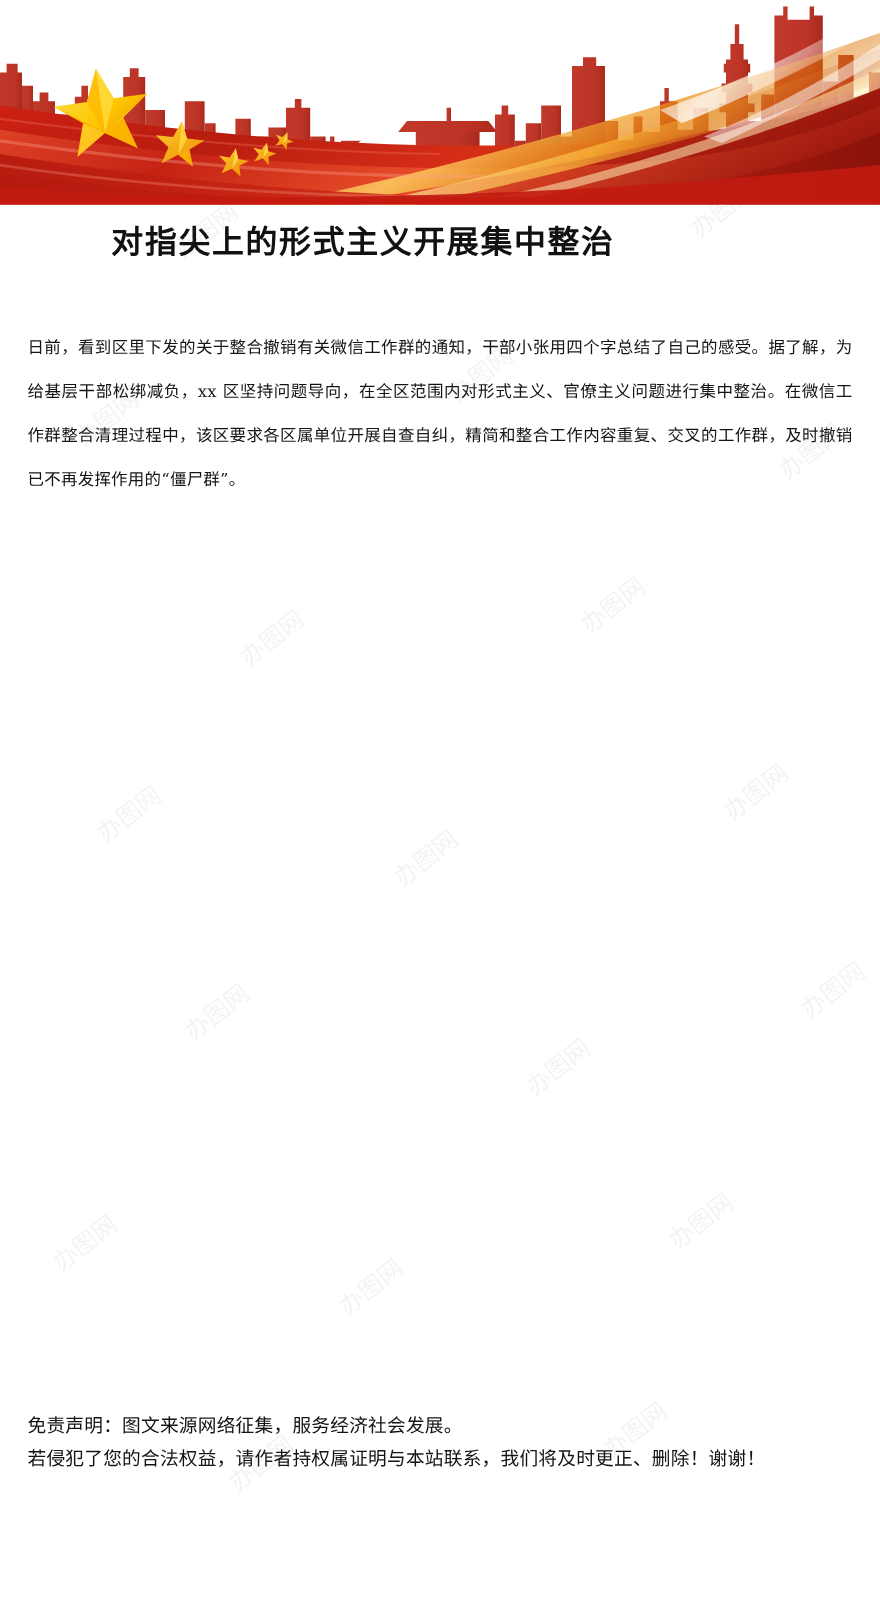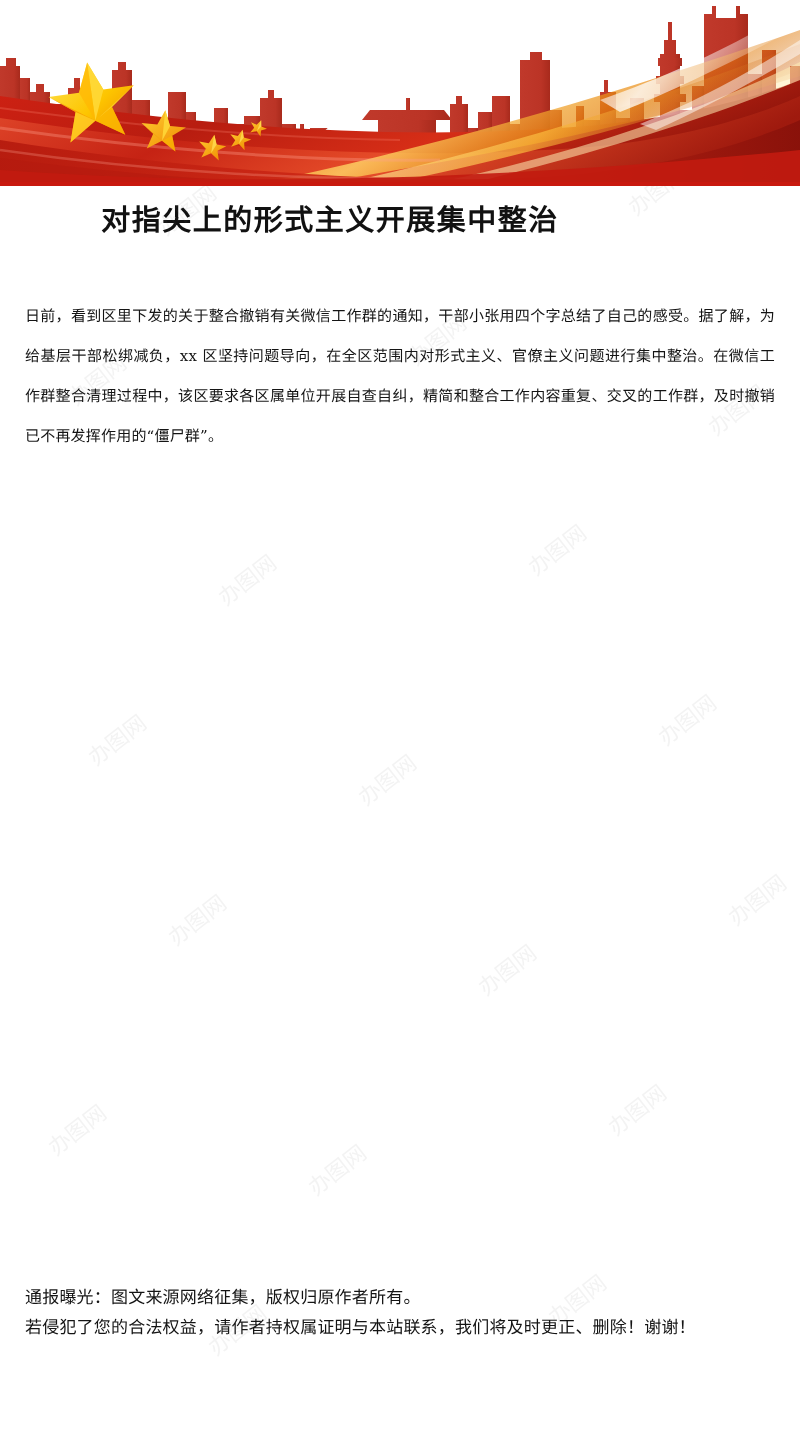--- a/index.html
+++ b/index.html
@@ -314,15 +314,15 @@
   <div class="wm" style="left:540px; top:1120px;">办图网</div>
 </div>
 
 <h1 class="doc-title">对指尖上的形式主义开展集中整治</h1>
 
 <div class="body-text">
   <p class="para">日前，看到区里下发的关于整合撤销有关微信工作群的通知，干部小张用四个字总结了自己的感受。据了解，为给基层干部松绑减负，xx 区坚持问题导向，在全区范围内对形式主义、官僚主义问题进行集中整治。在微信工作群整合清理过程中，该区要求各区属单位开展自查自纠，精简和整合工作内容重复、交叉的工作群，及时撤销已不再发挥作用的“僵尸群”。</p>
 </div>
 
 <div class="disclaimer">
-  <p class="disclaimer-line">通报曝光：图文来源网络征集，版权归原作者所有。</p>
+  <p class="disclaimer-line">免责声明：图文来源网络征集，服务经济社会发展。</p>
   <p class="disclaimer-line">若侵犯了您的合法权益，请作者持权属证明与本站联系，我们将及时更正、删除！谢谢！</p>
 </div>
 
 </body></html>

